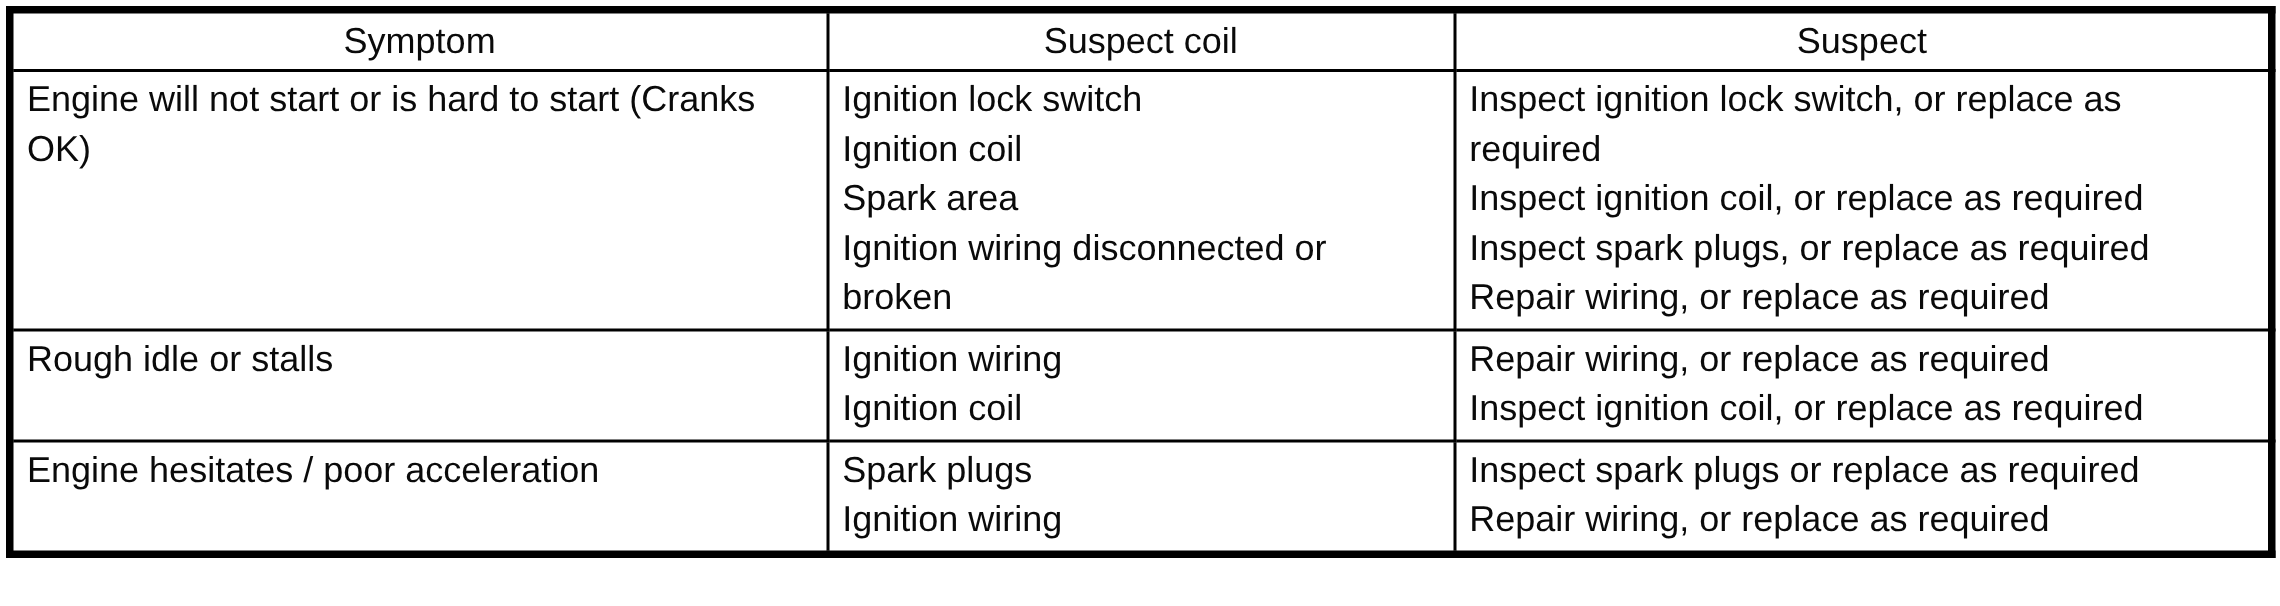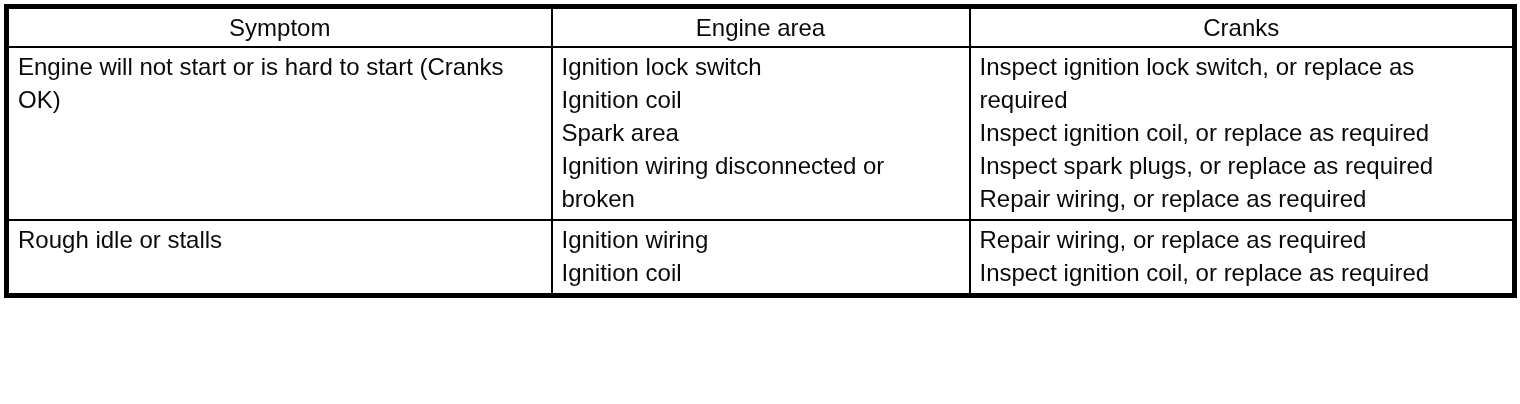--- a/index.html
+++ b/index.html
@@ -57,22 +57,22 @@
 <div class="sheet">
   <table class="trouble-table">
     <colgroup>
       <col class="c-symptom">
       <col class="c-suspect">
       <col class="c-remedy">
     </colgroup>
     <thead>
       <tr class="header-row">
         <th>Symptom</th>
-        <th>Engine area</th>
-        <th>Cranks</th>
+        <th>Suspect coil</th>
+        <th>Suspect</th>
       </tr>
     </thead>
     <tbody>
       <tr class="r1">
         <td>Engine will not start or is hard to start (Cranks OK)</td>
         <td>Ignition lock switch
 Ignition coil
 Spark area
 Ignition wiring disconnected or broken</td>
         <td>Inspect ignition lock switch, or replace as required
@@ -80,15 +80,22 @@
 Inspect spark plugs, or replace as required
 Repair wiring, or replace as required</td>
       </tr>
       <tr class="r2">
         <td>Rough idle or stalls</td>
         <td>Ignition wiring
 Ignition coil</td>
         <td>Repair wiring, or replace as required
 Inspect ignition coil, or replace as required</td>
       </tr>
+      <tr class="r3">
+        <td>Engine hesitates / poor acceleration</td>
+        <td>Spark plugs
+Ignition wiring</td>
+        <td>Inspect spark plugs or replace as required
+Repair wiring, or replace as required</td>
+      </tr>
     </tbody>
   </table>
 </div>
 
 </body></html>

